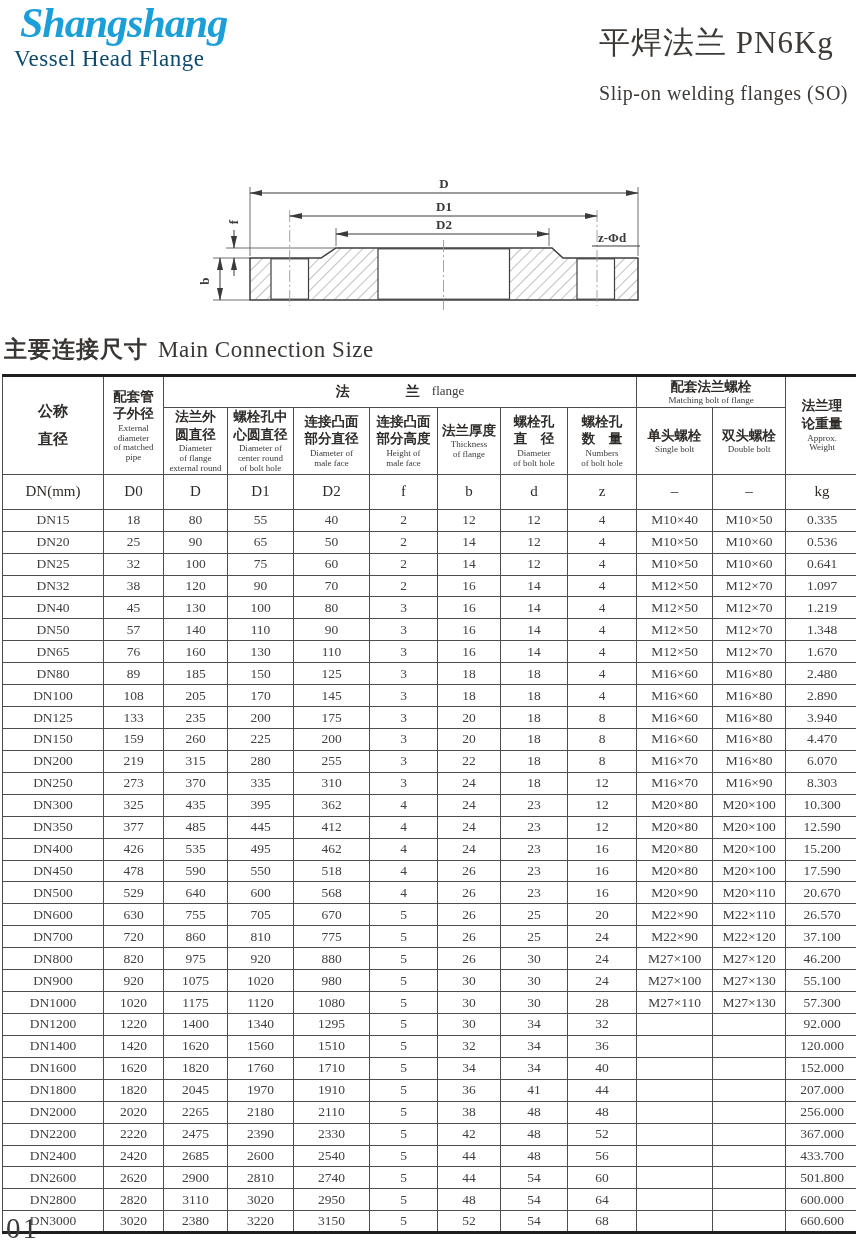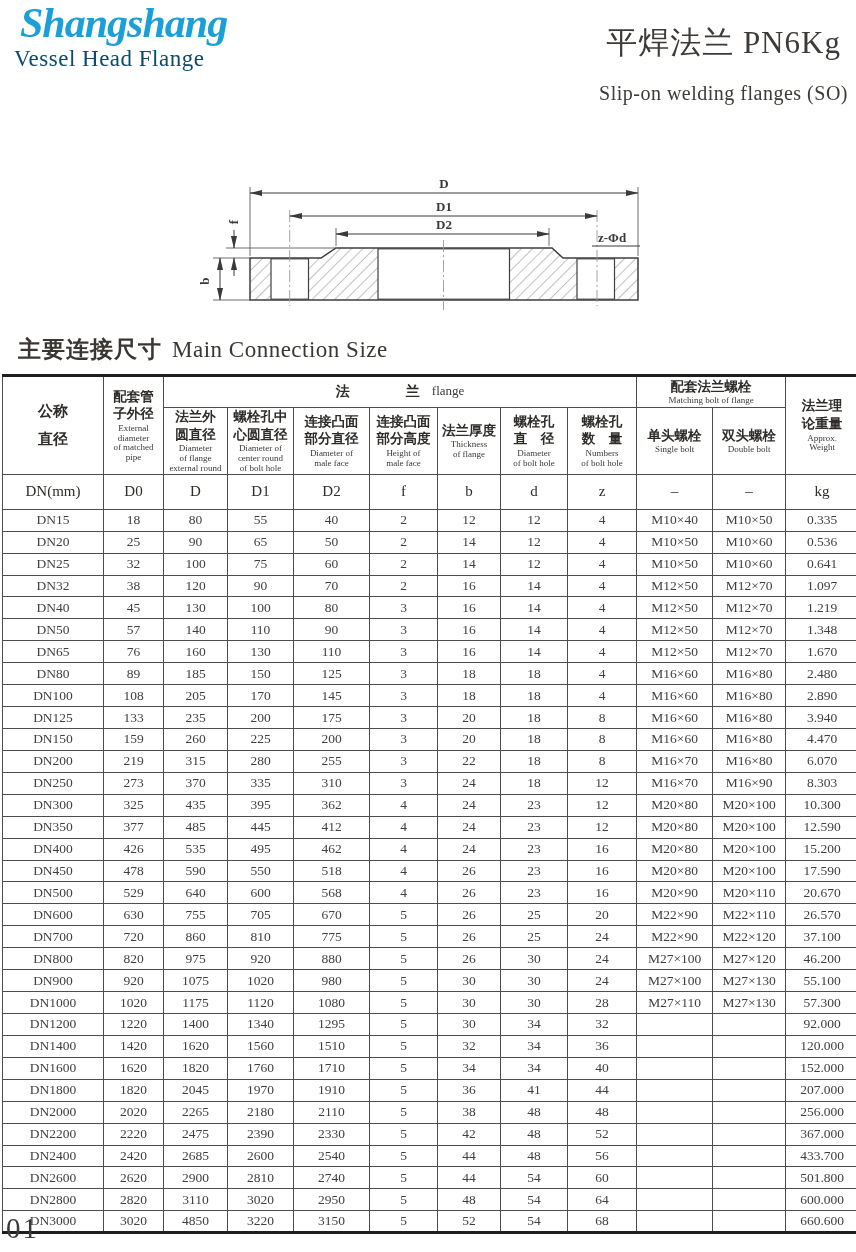--- a/index.html
+++ b/index.html
@@ -9,29 +9,29 @@
     font-family:Liberation Serif, serif;color:#3f3b38;
     overflow:hidden;margin:0 auto;
   }
   
   #brand{position:absolute;left:20px;top:2px;}
   .brand-name{font-size:42px;font-weight:bold;font-style:italic;color:#1b9fd9;
     letter-spacing:-1px;line-height:1.0;}
   .brand-sub{font-size:23px;font-weight:400;color:#0c4a6e;letter-spacing:0.5px;
     margin-top:2px;margin-left:-6px;}
   
-  #titleblock{position:absolute;right:8px;top:22px;text-align:center;}
+  #titleblock{position:absolute;right:8px;top:22px;text-align:left;}
   .title-cn{font-size:31px;color:#3e3a37;letter-spacing:1px;}
   .title-en{font-size:20px;color:#3e3a37;margin-top:18px;letter-spacing:0.5px;}
   
   #drawing{position:absolute;left:168px;top:160px;}
   .dim-label{font-size:13px;font-weight:600;fill:#3a3a3a;}
   
   #section-title{position:absolute;left:4px;top:334px;font-size:23px;color:#3a3633;}
-  #section-title .cn{font-weight:600;letter-spacing:1px;margin-left:14px;}
+  #section-title .cn{font-weight:600;letter-spacing:1px;}
   #section-title .en{font-weight:400;margin-left:10px;letter-spacing:0.5px;}
   
   #spec-table{position:absolute;left:2px;top:374px;width:852px;
     border-collapse:collapse;table-layout:fixed;}
   #spec-table th,#spec-table td{
     border:1px solid #4d4d4d;padding:0;text-align:center;vertical-align:middle;
     overflow:hidden;}
   #spec-table thead th{font-weight:400;color:#2e2b29;}
   .cn-h{font-size:13.5px;line-height:1.3;white-space:pre-line;font-weight:600;}
   .en-h{font-size:9px;line-height:1.1;white-space:pre-line;color:#3a3a3a;margin-top:1px;}
@@ -671,21 +671,21 @@
           <td>48</td>
           <td>54</td>
           <td>64</td>
           <td></td>
           <td></td>
           <td>600.000</td>
         </tr>
         <tr>
           <td>DN3000</td>
           <td>3020</td>
-          <td>4850</td>
+          <td>2380</td>
           <td>3220</td>
           <td>3150</td>
           <td>5</td>
           <td>52</td>
           <td>54</td>
           <td>68</td>
           <td></td>
           <td></td>
           <td>660.600</td>
         </tr>

